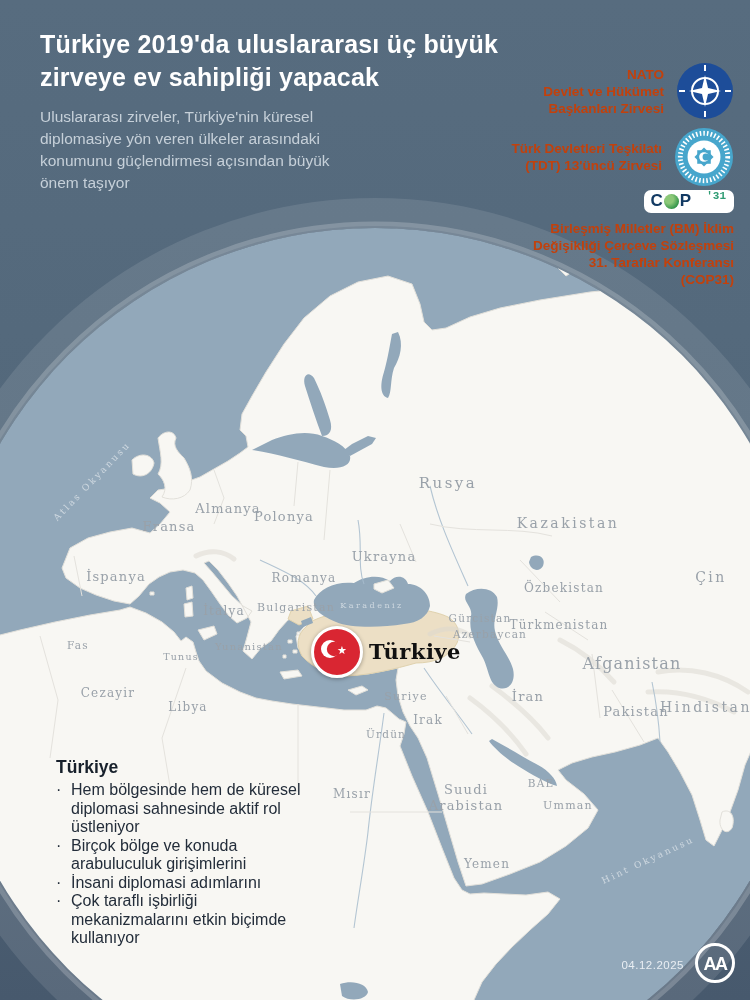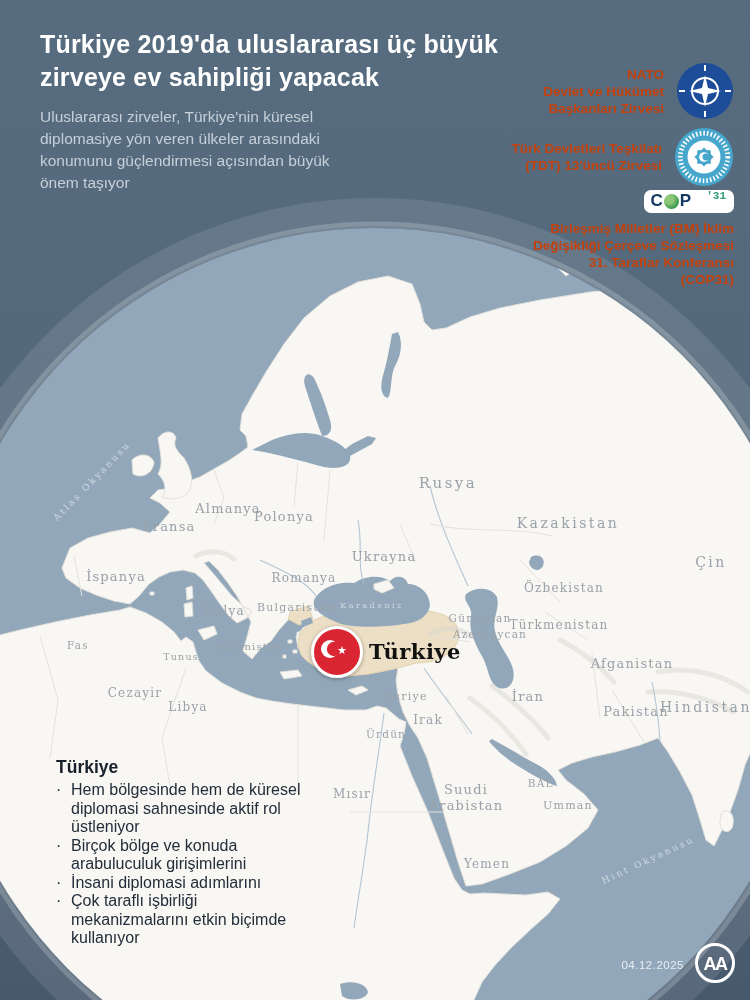--- a/index.html
+++ b/index.html
@@ -158,36 +158,36 @@
       <div class="map-label" style="left: 249px; top: 647px; font-size: 10px; letter-spacing: 1.2px;">Yunanistan</div>
       <div class="map-label" style="left: 304px; top: 578px; font-size: 12px; letter-spacing: 1.2px;">Romanya</div>
       <div class="map-label" style="left: 296px; top: 608px; font-size: 11px; letter-spacing: 1.2px;">Bulgaristan</div>
       <div class="map-label" style="left: 384px; top: 557px; font-size: 13px; letter-spacing: 1.2px;">Ukrayna</div>
       <div class="map-label" style="left: 448px; top: 483px; font-size: 15px; letter-spacing: 2.5px;">Rusya</div>
       <div class="map-label" style="left: 568px; top: 523px; font-size: 14px; letter-spacing: 2.5px;">Kazakistan</div>
       <div class="map-label" style="left: 564px; top: 588px; font-size: 12px; letter-spacing: 1.2px;">Özbekistan</div>
       <div class="map-label" style="left: 559px; top: 625px; font-size: 12px; letter-spacing: 1.2px;">Türkmenistan</div>
       <div class="map-label" style="left: 480px; top: 618px; font-size: 10.5px; letter-spacing: 1.2px;">Gürcistan</div>
       <div class="map-label" style="left: 478px; top: 634px; font-size: 10.5px; letter-spacing: 1.2px; margin-left: 12px;">Azerbaycan</div>
-      <div class="map-label" style="left: 711px; top: 562px; font-size: 14px; letter-spacing: 2.5px;">Çin</div>
-      <div class="map-label" style="left: 632px; top: 664px; font-size: 13px; letter-spacing: 1.2px;">Afganistan</div>
+      <div class="map-label" style="left: 711px; top: 577px; font-size: 14px; letter-spacing: 2.5px;">Çin</div>
+      <div class="map-label" style="left: 632px; top: 664px; font-size: 16px; letter-spacing: 1.2px;">Afganistan</div>
       <div class="map-label" style="left: 636px; top: 712px; font-size: 13px; letter-spacing: 1.2px;">Pakistan</div>
       <div class="map-label" style="left: 706px; top: 707px; font-size: 14px; letter-spacing: 2.5px;">Hindistan</div>
       <div class="map-label" style="left: 528px; top: 697px; font-size: 13px; letter-spacing: 1.2px;">İran</div>
       <div class="map-label" style="left: 428px; top: 720px; font-size: 12px; letter-spacing: 1.2px;">Irak</div>
       <div class="map-label" style="left: 406px; top: 697px; font-size: 11px; letter-spacing: 1.2px;">Suriye</div>
       <div class="map-label" style="left: 386px; top: 734px; font-size: 10.5px; letter-spacing: 1.2px;">Ürdün</div>
       <div class="map-label" style="left: 466px; top: 798px; font-size: 13px; letter-spacing: 1.2px;">Suudi
 Arabistan</div>
       <div class="map-label" style="left: 541px; top: 783px; font-size: 10.5px; letter-spacing: 1.2px;">BAE</div>
       <div class="map-label" style="left: 568px; top: 806px; font-size: 11px; letter-spacing: 1.2px;">Umman</div>
       <div class="map-label" style="left: 487px; top: 864px; font-size: 12px; letter-spacing: 1.2px;">Yemen</div>
       <div class="map-label" style="left: 352px; top: 794px; font-size: 12px; letter-spacing: 1.2px;">Mısır</div>
       <div class="map-label" style="left: 188px; top: 707px; font-size: 12px; letter-spacing: 1.2px;">Libya</div>
-      <div class="map-label" style="left: 108px; top: 693px; font-size: 12px; letter-spacing: 1.2px; margin-left: 27px;">Cezayir</div>
+      <div class="map-label" style="left: 108px; top: 693px; font-size: 12px; letter-spacing: 1.2px;">Cezayir</div>
       <div class="map-label" style="left: 181px; top: 657px; font-size: 9.5px; letter-spacing: 1.2px;">Tunus</div>
       <div class="map-label" style="left: 78px; top: 645px; font-size: 10.5px; letter-spacing: 1.2px;">Fas</div>
       <div class="sea-label" style="left: 372px; top: 605px; font-size: 8px; transform: translate(-50%, -50%) rotate(0deg);">Karadeniz</div>
       <div class="sea-label" style="left: 92px; top: 481px; font-size: 9px; transform: translate(-50%, -50%) rotate(-46deg);">Atlas Okyanusu</div>
       <div class="sea-label" style="left: 648px; top: 860px; font-size: 9px; transform: translate(-50%, -50%) rotate(-25deg);">Hint Okyanusu</div>
     </div>
 
   <div class="marker">
     <svg width="40" height="40" viewBox="0 0 40 40">
       <circle cx="16" cy="20" r="9" fill="#fff"></circle>

